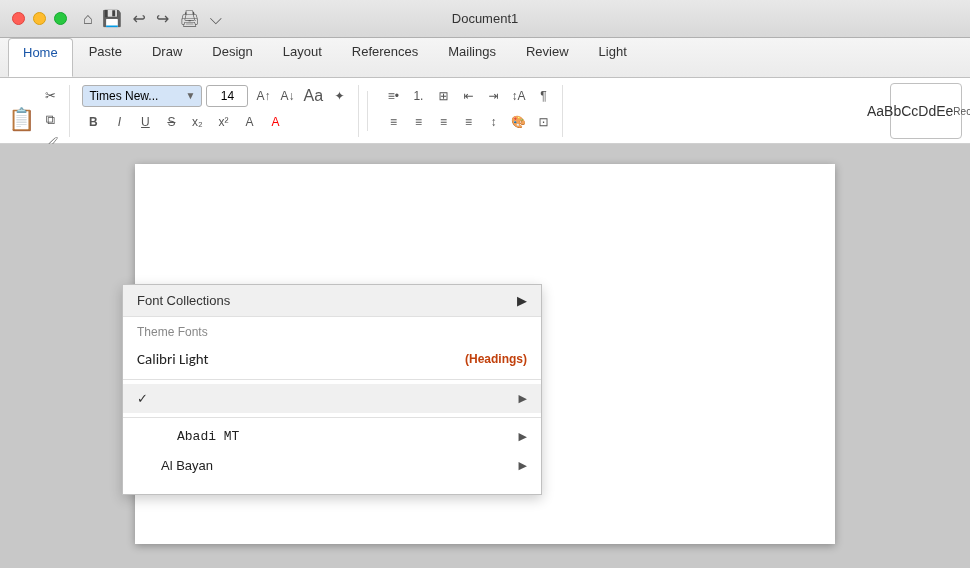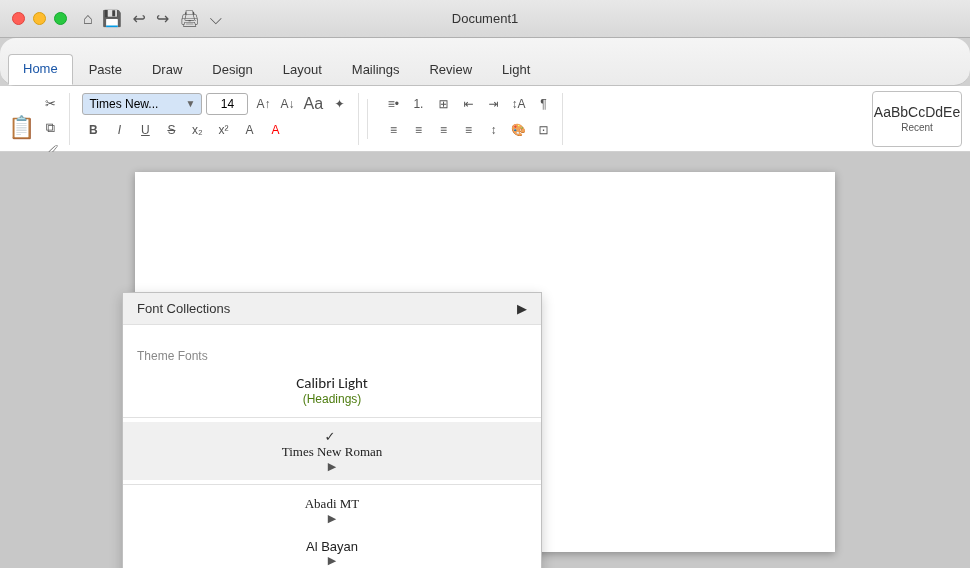--- a/index.html
+++ b/index.html
@@ -52,26 +52,24 @@
       left: 50%;
       transform: translateX(-50%);
       font-size: 13px;
       color: #333;
       font-weight: 500;
     }
 
     
     .ribbon-tabs {
       background: linear-gradient(to bottom, #f5f5f5, #ebebeb);
-      height: 48px;
-      display: flex;
-      align-items: flex-end;
+      height: 40px;
+      display: flex;
       padding: 0 8px;
       border-bottom: 1px solid #c0c0c0;
-      border-radius: 16px;
     }
     .tab {
       padding: 6px 14px 8px;
       font-size: 13px;
       cursor: pointer;
       color: #333;
       border-radius: 4px 4px 0 0;
       margin-right: 2px;
     }
     .tab.active {
@@ -179,24 +177,23 @@
       cursor: pointer;
       font-size: 12px;
       color: #555;
     }
 
     
     .style-card {
       border: 1px solid #c0c0c0;
       border-radius: 4px;
       padding: 4px 8px;
-      width: 90px;
+      width: 72px;
       height: 56px;
       display: flex;
-      flex-direction: column;
       align-items: center;
       justify-content: center;
       cursor: pointer;
       margin-left: auto;
     }
     .style-preview {
       font-size: 14px;
       color: #333;
     }
     .style-label {
@@ -248,64 +245,64 @@
       align-items: center;
       padding: 8px 14px;
       background: #f0f0f0;
       border-bottom: 1px solid #e0e0e0;
       font-size: 13px;
       color: #333;
       font-weight: 500;
     }
 
     .font-menu-section-label {
-      padding: 24px 14px 4px;
+      padding: 8px 14px 4px;
       font-size: 12px;
       color: #888;
     }
 
     .font-menu-item {
       padding: 7px 14px;
       cursor: pointer;
       display: flex;
       justify-content: space-between;
       align-items: center;
       color: #222;
-      flex-direction: column;
     }
     .font-menu-item.selected {
       background: #f0f0f0;
     }
     .font-menu-item .checkmark {
       color: #333;
       margin-right: 4px;
       font-size: 13px;
     }
     .font-menu-item .font-name {
       flex: 1;
     }
     .font-menu-item .tag {
-      color: #4d7c0f;
+      color: #c2410c;
       font-size: 12px;
+      font-weight: bold;
     }
     .font-menu-item .arrow {
       color: #555;
       font-size: 11px;
     }
     .font-menu-divider {
       height: 1px;
       background: #e0e0e0;
       margin: 4px 0;
     }
 
     .calibri-light { font-family: 'Calibri', sans-serif; font-weight: 300; font-size: 15px; }
     .calibri-body { font-family: 'Calibri', sans-serif; font-size: 15px; }
     .times-new-roman { font-family: 'Times New Roman', serif; }
-    .abadi-mt { font-family: Liberation Serif, serif; }
-    .al-bayan { font-family: 'Arial', sans-serif; }
+    .abadi-mt { font-family: Liberation Mono, monospace; margin-left: 40px; }
+    .al-bayan { font-family: 'Arial', sans-serif; margin-left: 24px; }
     .al-tarikh { font-family: 'Arial', sans-serif; }
 
     .dropdown-chevron {
       font-size: 10px;
       color: #666;
     }
     .toolbar-separator {
       width: 1px;
       height: 40px;
       background: #e0e0e0;
@@ -331,20 +328,21 @@
   </div>
   <div class="title-center">Document1</div>
 </div>
 
 <div class="ribbon-tabs">
   <div class="tab active">Home</div>
   <div class="tab">Paste</div>
   <div class="tab">Draw</div>
   <div class="tab">Design</div>
   <div class="tab">Layout</div>
+  <div class="tab">References</div>
   <div class="tab">Mailings</div>
   <div class="tab">Review</div>
   <div class="tab">Light</div>
 </div>
 
 <div class="ribbon-toolbar">
 
   <div class="toolbar-group paste-group">
     <div style="display:flex;align-items:center;gap:4px;">
       <span class="paste-icon-large">📋</span>
@@ -426,21 +424,20 @@
     <div class="font-menu-section-label">Theme Fonts</div>
     <div class="font-menu-item">
       <span class="font-name calibri-light">Calibri Light</span>
       <span class="tag">(Headings)</span>
     </div>
 
     <div class="font-menu-divider"></div>
 
     <div class="font-menu-item selected">
       <span class="checkmark">✓</span>
-      <span class="font-name times-new-roman">Times New Roman</span>
       <span class="arrow">▶</span>
     </div>
 
     <div class="font-menu-divider"></div>
 
     <div class="font-menu-item">
       <span class="font-name abadi-mt">Abadi MT</span>
       <span class="arrow">▶</span>
     </div>
     <div class="font-menu-item">

